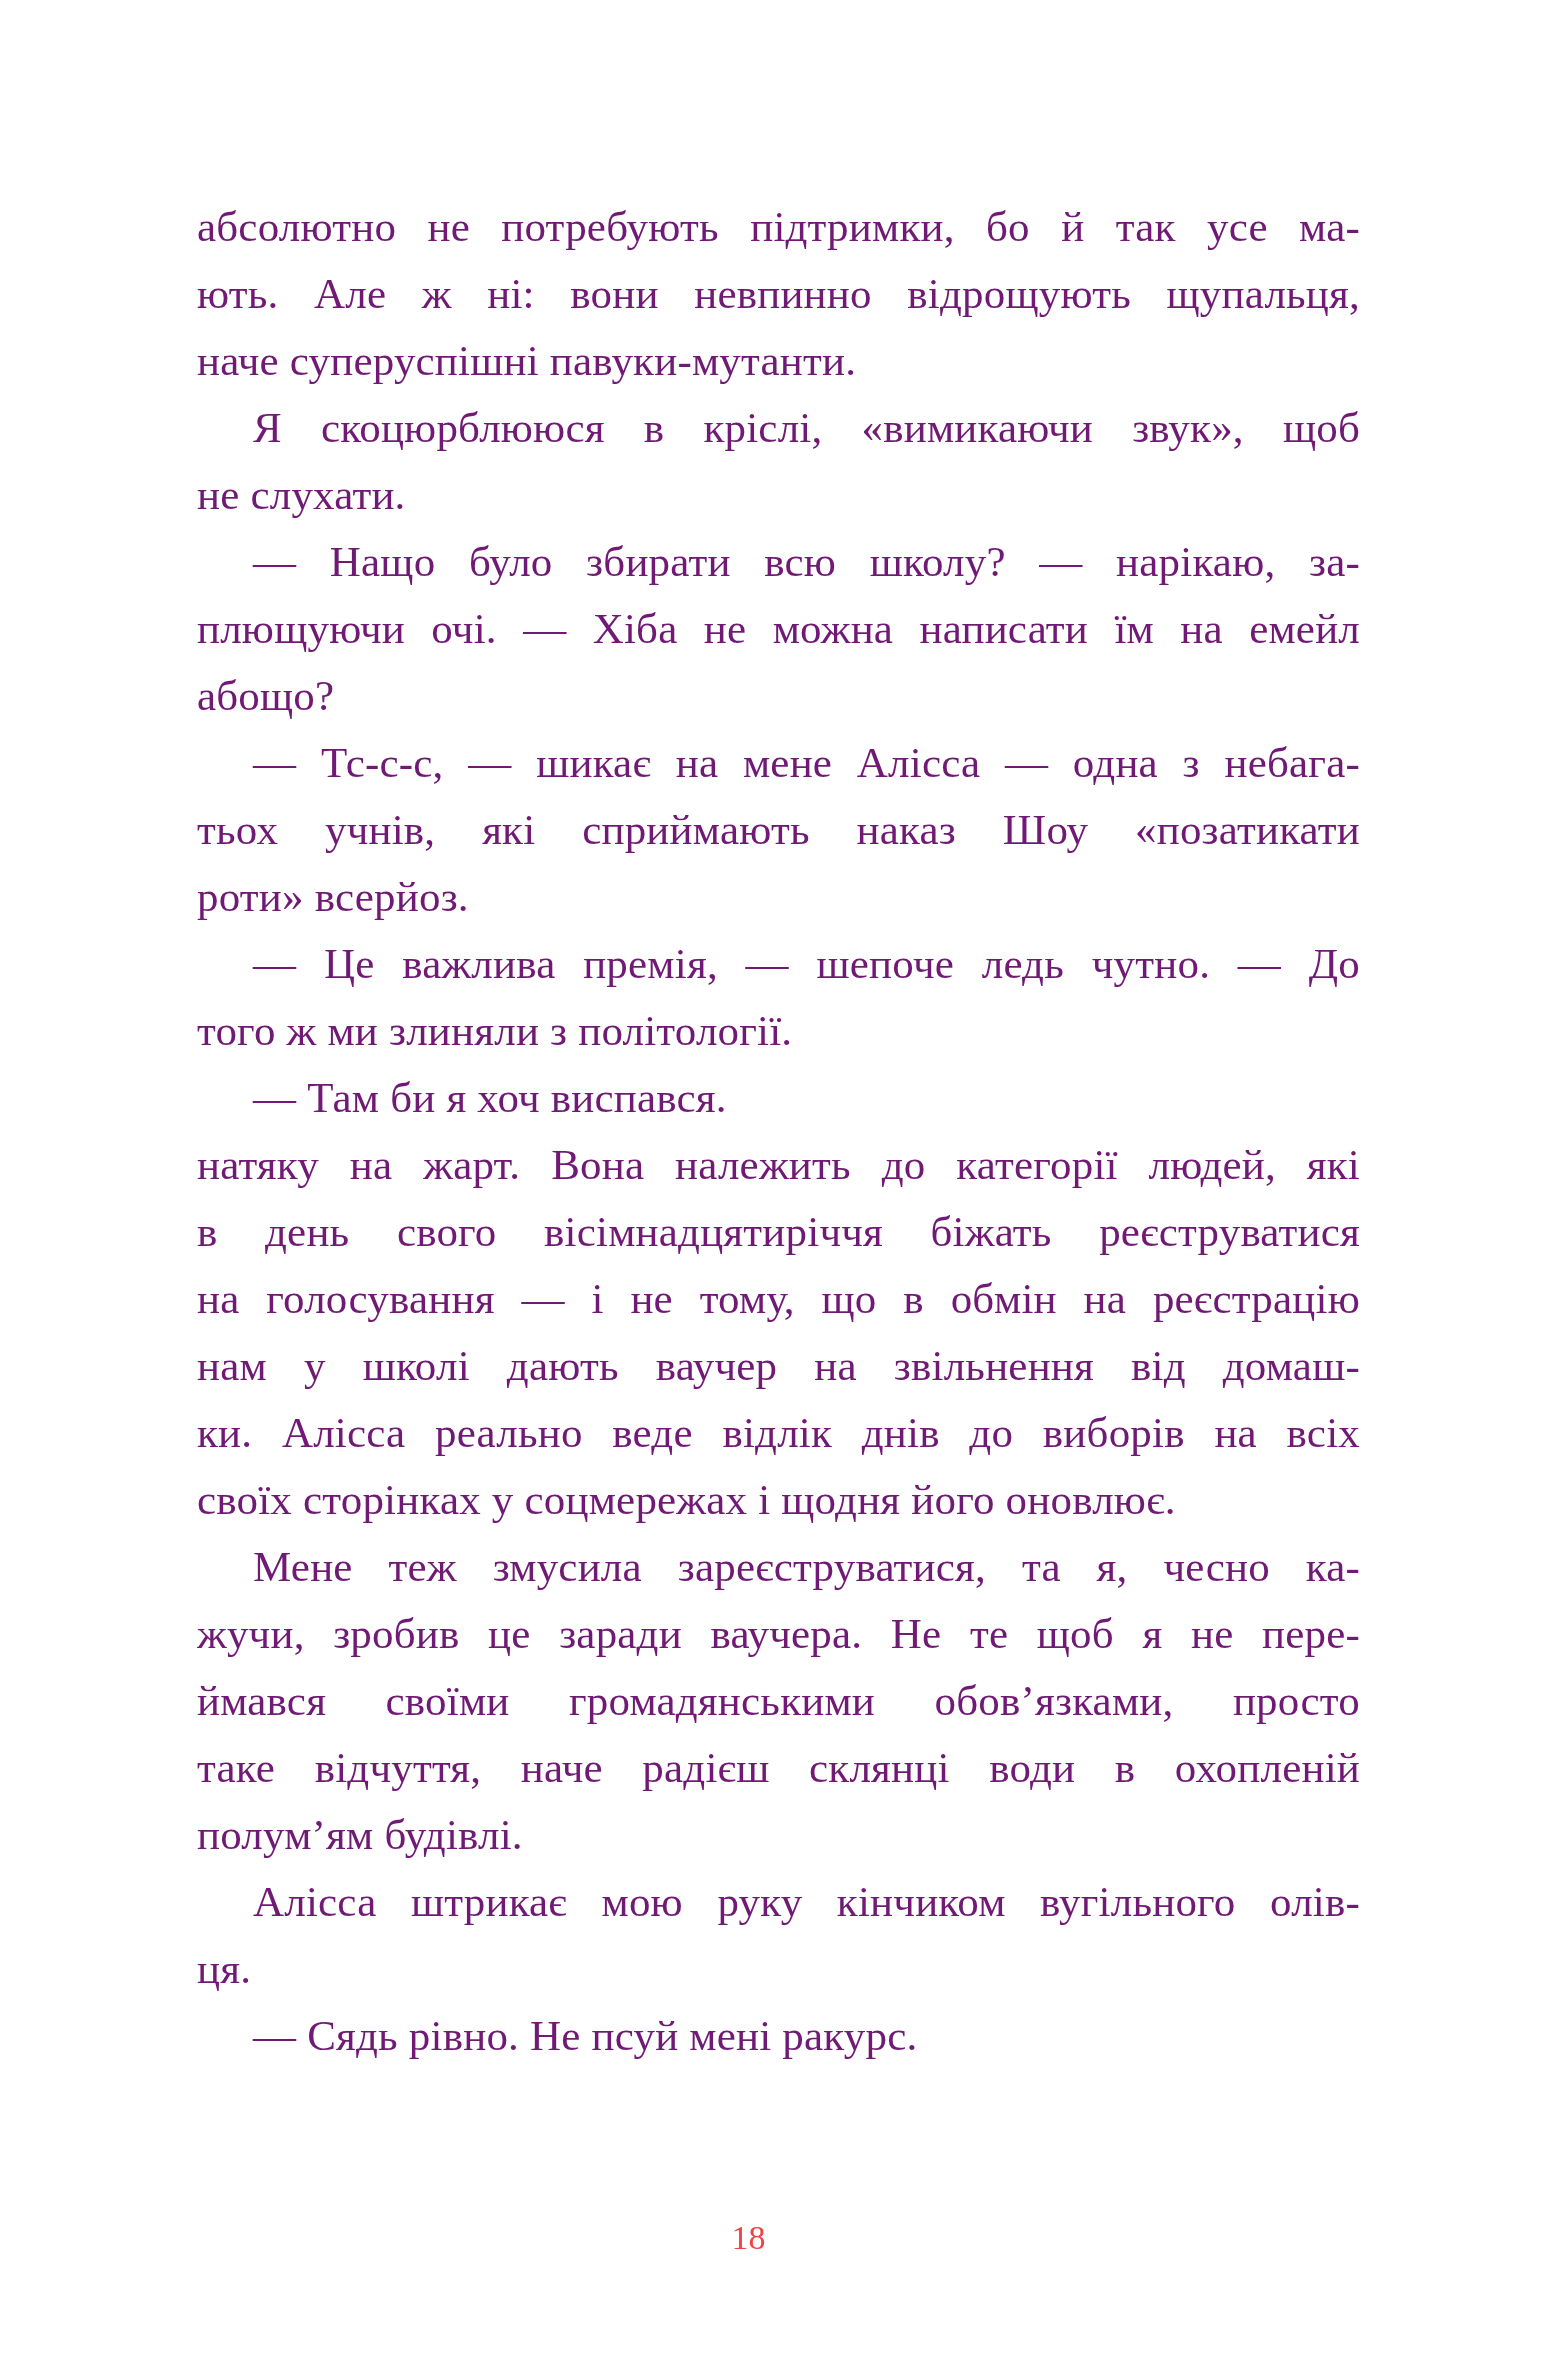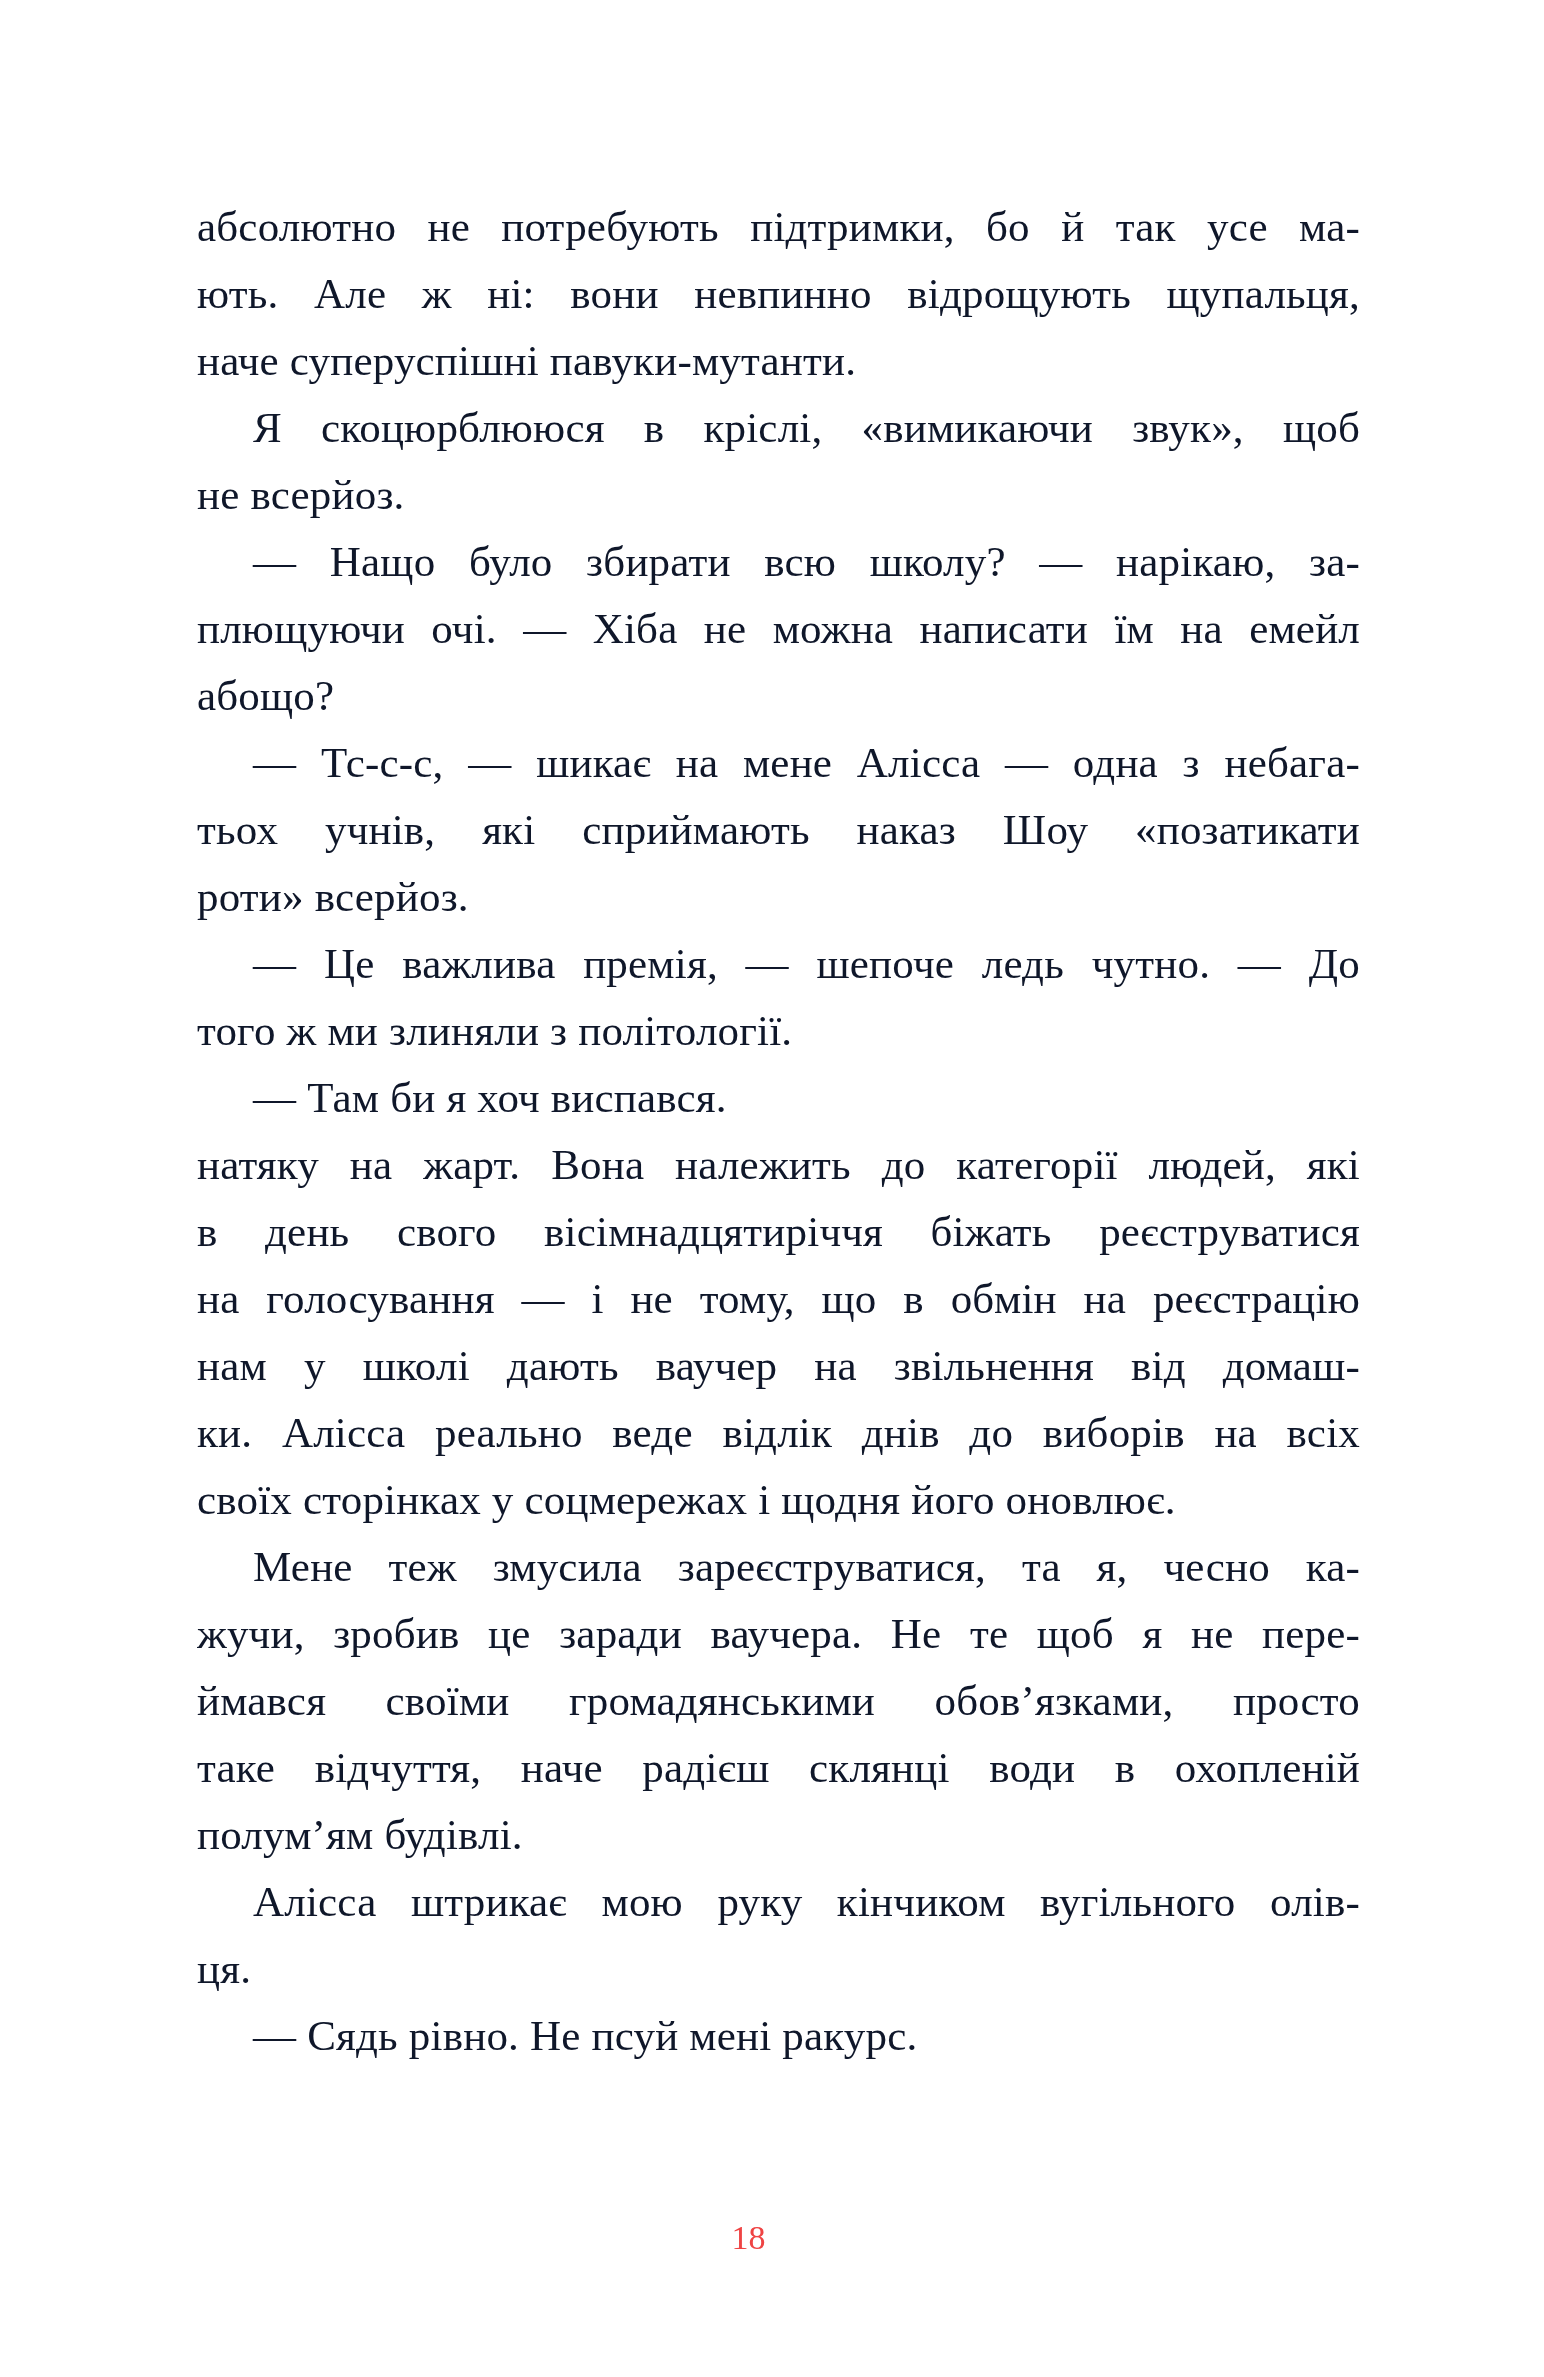--- a/index.html
+++ b/index.html
@@ -49,27 +49,27 @@
     color: #ef4444;
     font-family: "Liberation Serif", "DejaVu Serif", serif;
     font-size: 34px;
     line-height: 42px;
   }
 </style>
 </head>
 <body style="background: rgb(255, 255, 255);">
 
 <div class="page">
-  <div class="text-block" style="color: #0f172a;">
+  <div class="text-block" style="color: #701a75;">
 
   <div class="line justify">абсолютно не потребують підтримки, бо й так усе ма-</div>
       <div class="line justify">ють. Але ж ні: вони невпинно відрощують щупальця,</div>
       <div class="line">наче суперуспішні павуки-мутанти.</div>
       <div class="line justify indent">Я скоцюрблююся в кріслі, «вимикаючи звук», щоб</div>
-      <div class="line">не всерйоз.</div>
+      <div class="line">не слухати.</div>
       <div class="line justify indent">— Нащо було збирати всю школу? — нарікаю, за-</div>
       <div class="line justify">плющуючи очі. — Хіба не можна написати їм на емейл</div>
       <div class="line">абощо?</div>
       <div class="line justify indent">— Тс-с-с, — шикає на мене Алісса — одна з небага-</div>
       <div class="line justify">тьох учнів, які сприймають наказ Шоу «позатикати</div>
       <div class="line">роти» всерйоз.</div>
       <div class="line justify indent">— Це важлива премія, — шепоче ледь чутно. — До</div>
       <div class="line">того ж ми злиняли з політології.</div>
       <div class="line indent">— Там би я хоч виспався.</div>
       <div class="line justify">натяку на жарт. Вона належить до категорії людей, які</div>

